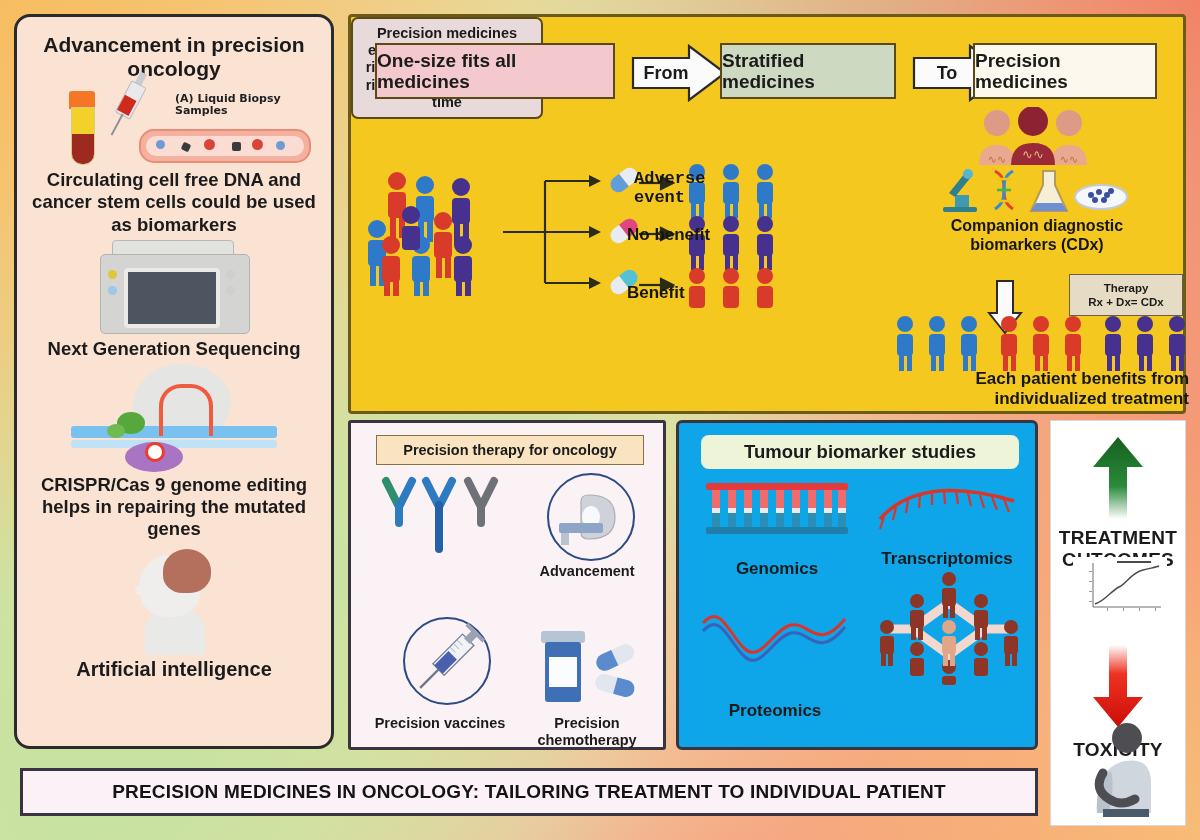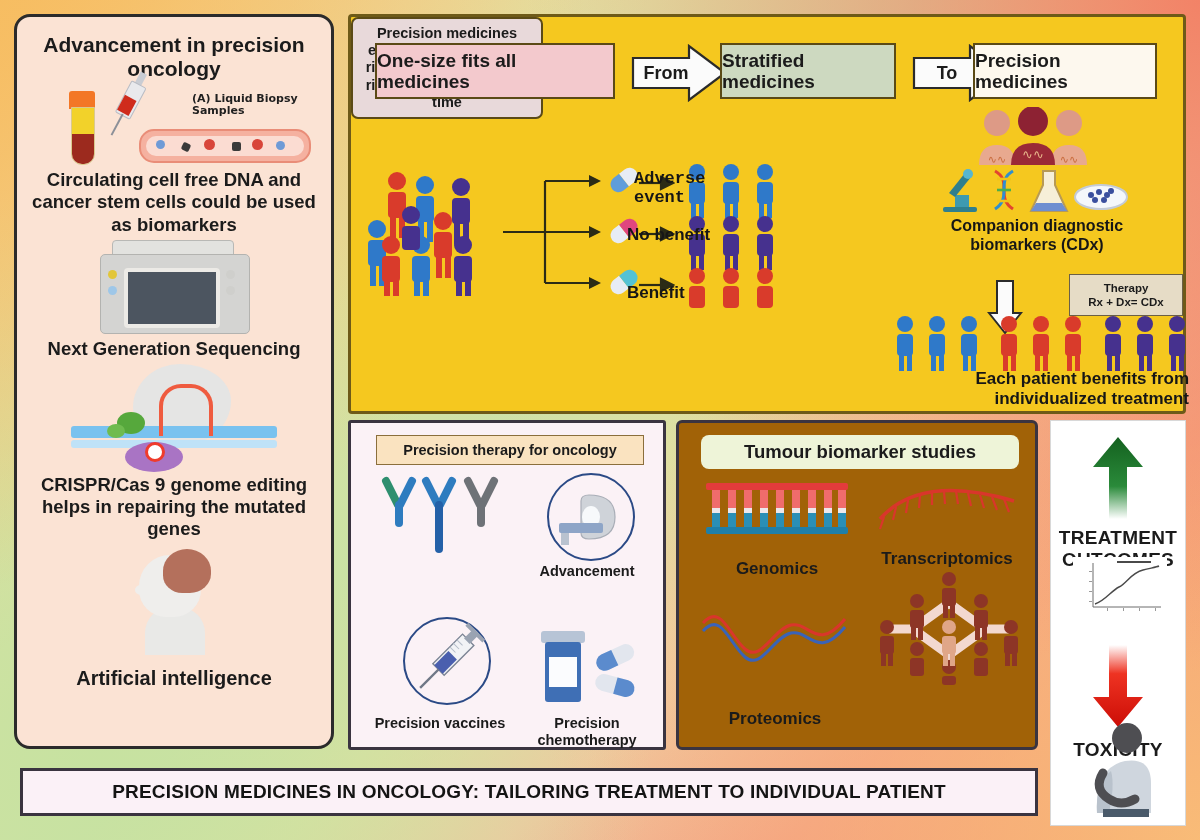--- a/index.html
+++ b/index.html
@@ -38,21 +38,20 @@
   #left-panel .cap{
     font-size:18.5px;font-weight:bold;color:#1b1b1b;line-height:1.2;
   }
 
   
   .lb-wrap{position:relative;height:78px;margin:6px 0 4px;}
   .lb-label{
     position:absolute;left:148px;top:6px;width:130px;text-align:left;
     font-size:11px;font-weight:bold;color:#1f1f1f;line-height:1.05;
     font-family:"DejaVu Sans", sans-serif;
-    margin-left:17px;
   }
   .tube{position:absolute;left:42px;top:4px;width:26px;height:72px;}
   .tube .cap2{position:absolute;left:0;top:0;width:26px;height:18px;background:#f37726;border-radius:3px 3px 0 0;}
   .tube .body{position:absolute;left:2px;top:16px;width:22px;height:56px;background:#fcefc8;border:1.5px solid #d9c98e;border-radius:0 0 11px 11px;overflow:hidden;}
   .tube .serum{position:absolute;left:0;top:0;width:100%;height:46%;background:#f2d22a;}
   .tube .blood{position:absolute;left:0;bottom:0;width:100%;height:54%;background:#9c2a1e;}
   .syringe{position:absolute;left:78px;top:-2px;width:56px;height:62px;transform:rotate(28deg);}
   .syringe .barrel{position:absolute;left:10px;top:0;width:15px;height:34px;background:#e9e9ec;border:1.4px solid #b9bcc4;border-radius:2px;}
   .syringe .plunger{position:absolute;left:14px;top:-12px;width:7px;height:14px;background:#c9ccd3;}
   .syringe .fluid{position:absolute;left:11px;top:16px;width:13px;height:17px;background:#cf2b1c;}
@@ -142,21 +141,21 @@
     position:absolute;left:25px;top:12px;width:266px;height:28px;background:#fae3c0;
     border:1.6px solid #8b6f3c;display:flex;align-items:center;justify-content:center;
     font-size:14.5px;font-weight:bold;color:#1b1b1b;
   }
   .tcell{position:absolute;text-align:center;}
   .tcell .lbl{font-size:14.5px;font-weight:bold;color:#1b1b1b;line-height:1.15;}
 
   
   #biomarker-panel{
     left:676px;top:420px;width:362px;height:330px;
-    background:#a16207;border:3px solid #3a3440;border-radius:6px;
+    background:#0ea5e9;border:3px solid #3a3440;border-radius:6px;
   }
   #bio-title{
     position:absolute;left:22px;top:12px;width:318px;height:34px;background:#eef4d8;
     border-radius:8px;display:flex;align-items:center;justify-content:center;
     font-size:18.5px;font-weight:bold;color:#1b1b1b;
   }
   .bcell{position:absolute;text-align:center;}
   .bcell .lbl{font-size:17px;font-weight:bold;color:#1b1b1b;line-height:1.15;}
 
   
@@ -247,21 +246,21 @@
 
     <div class="cap">CRISPR/Cas 9 genome editing helps in repairing the mutated genes</div>
 
     <div class="aihead">
       <div class="neck"></div>
       <div class="face"></div>
       <div class="nose"></div>
       <div class="brain"></div>
     </div>
 
-    <div class="cap" style="font-size:20px;margin-top:11px;">Artificial intelligence</div>
+    <div class="cap" style="font-size:20px;margin-top:2px;">Artificial intelligence</div>
   </div>
 
   <div class="panel" id="yellow-panel">
 
     <div class="fbox" id="box-one">One-size fits all medicines</div>
 
     <div class="arrowblk" id="arrow-from">
       <svg width="96" height="58" viewBox="0 0 96 58">
           <polygon points="2,14 58,14 58,2 94,29 58,56 58,44 2,44" fill="#fbfbfb" stroke="#2b2b2b" stroke-width="2.2"></polygon>
         </svg>
@@ -659,21 +658,21 @@
         </g>
       </svg>
       <div class="lbl" style="margin-top:4px">Transcriptomics</div>
     </div>
 
     <div class="bcell" style="left:10px;top:178px;width:172px;">
       <svg width="160" height="80" viewBox="0 0 160 80">
         <path d="M8,22 C26,2 34,34 50,48 C66,62 78,28 96,24 C114,20 122,52 150,18" fill="none" stroke="#d9362b" stroke-width="3"></path>
         <path d="M8,30 C26,10 34,42 50,56 C66,70 78,36 96,32 C114,28 122,60 150,26" fill="none" stroke="#3a63b8" stroke-width="3"></path>
       </svg>
-      <div class="lbl" style="margin-top:24px">Proteomics</div>
+      <div class="lbl" style="margin-top:16px">Proteomics</div>
     </div>
 
     <div class="bcell" style="left:184px;top:146px;width:172px;">
       <svg width="160" height="116" viewBox="0 0 160 116">
         <g stroke="#f3d8cf" stroke-width="9" fill="none">
           <path d="M80,34 L44,60 L80,86 L116,60 Z"></path>
           <path d="M44,60 L20,60"></path>
             <path d="M116,60 L140,60"></path>
         </g>
         <g fill="#8d3526">

